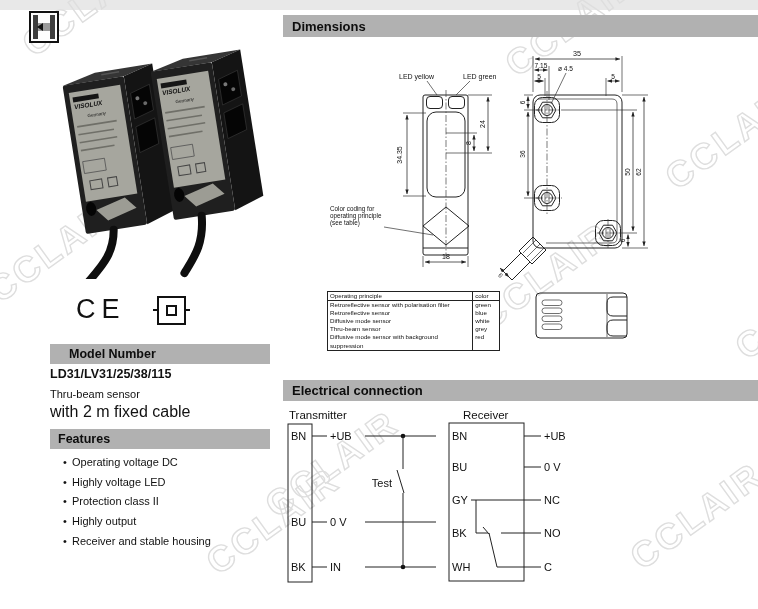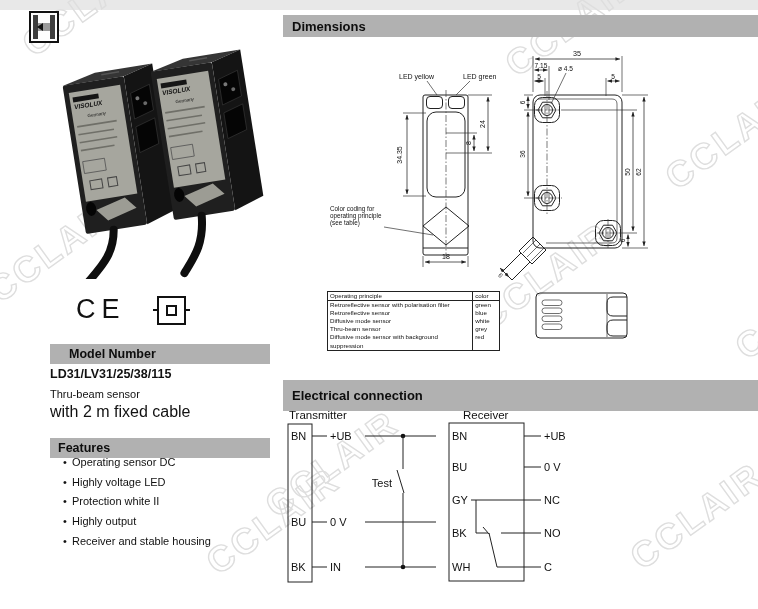--- a/index.html
+++ b/index.html
@@ -122,33 +122,33 @@
     <div class="cl2-in"></div>
     <div class="cl2-t1"></div>
     <div class="cl2-t2"></div>
   </div>
 
   <div class="bar bar-small" style="left:50px;top:344px;padding-left:19px;">Model Number</div>
   <div class="txt" style="left:50px;top:367px;font-size:12.5px;font-weight:bold;">LD31/LV31/25/38/115</div>
   <div class="txt" style="left:50px;top:388px;font-size:11px;">Thru-beam sensor</div>
   <div class="txt" style="left:50px;top:403px;font-size:16px;">with 2 m fixed cable</div>
 
-  <div class="bar bar-small" style="left:50px;top:438px;">Features</div>
+  <div class="bar bar-small" style="left:50px;top:429px;">Features</div>
   <div class="feat">
     <div class="feat-item">
         <span class="bullet">•</span>
-        <span>Operating sensor DC</span>
+        <span>Operating voltage DC</span>
       </div>
     <div class="feat-item">
         <span class="bullet">•</span>
         <span>Highly voltage LED</span>
       </div>
     <div class="feat-item">
         <span class="bullet">•</span>
-        <span>Protection white II</span>
+        <span>Protection class II</span>
       </div>
     <div class="feat-item">
         <span class="bullet">•</span>
         <span>Highly output</span>
       </div>
     <div class="feat-item">
         <span class="bullet">•</span>
         <span>Receiver and stable housing</span>
       </div>
   </div>
@@ -286,21 +286,21 @@
     <div class="row">
       <span class="c1">Thru-beam sensor</span>
       <span class="c2">grey</span>
     </div>
     <div class="row">
       <span class="c1">Diffusive mode sensor with background suppression</span>
       <span class="c2">red</span>
     </div>
   </div>
 
-  <div class="bar bar-big" style="left:283px;top:380px;height:31px;">Electrical connection</div>
+  <div class="bar bar-big" style="left:283px;top:380px;height:21px;">Electrical connection</div>
 
   <svg style="left:283px;top:405px;" width="475" height="200" viewBox="283 405 475 200">
     <g>
       <text x="289" y="419" font-size="11.5">Transmitter</text>
       <rect class="ln" x="288" y="424" width="24" height="158"></rect>
       <text x="291" y="440" font-size="11">BN</text>
       <text x="291" y="526" font-size="11">BU</text>
       <text x="291" y="571" font-size="11">BK</text>
       <path class="ln" d="M312 436 H327 M312 522 H327 M312 567 H327"></path>
       <text x="330" y="440" font-size="11">+UB</text>

